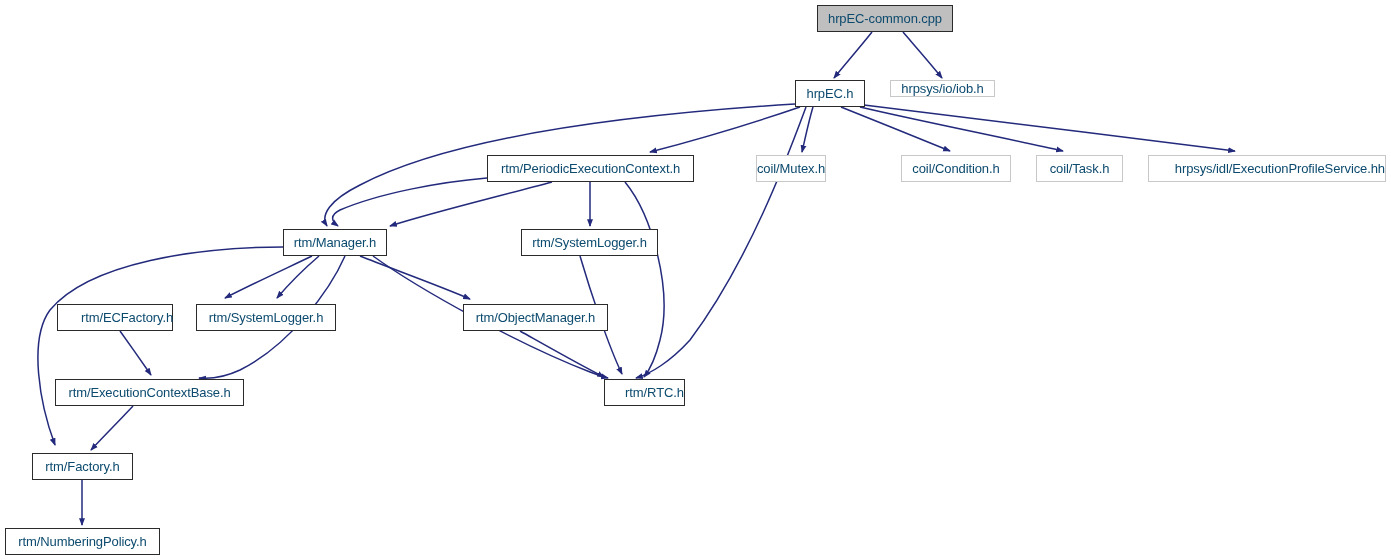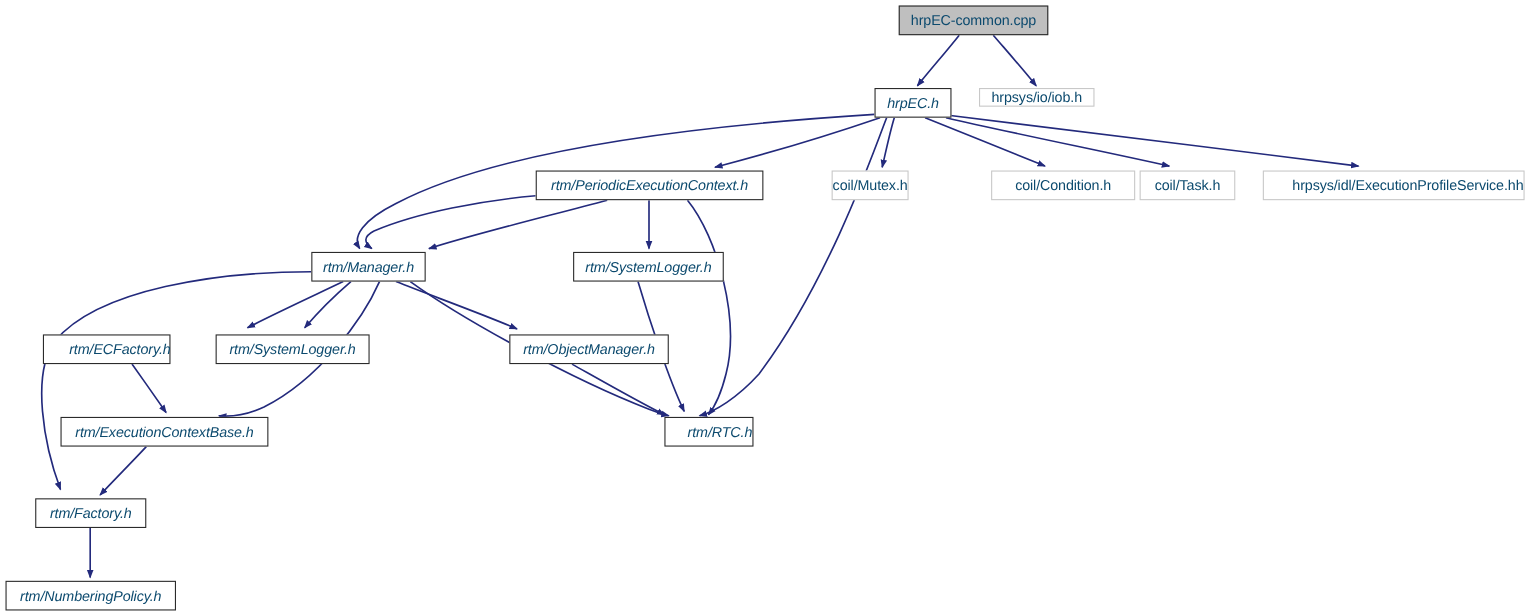--- a/index.html
+++ b/index.html
@@ -38,21 +38,20 @@
   }
   .node-box.leaf {
     border: 1px solid #c8c8c8;
   }
   .node-box.root {
     background: #bfbfbf;
     border: 1.6px solid #2b2b2b;
   }
   .node-box.expanded {
     border: 1.6px solid #2b2b2b;
-    font-style: italic;
   }
   .node-label {
     pointer-events: none;
   }
 </style>
 </head>
 <body>
 
 <div id="graph-root">
 
@@ -99,36 +98,36 @@
       </div>
       <div class="node-box leaf" style="left: 890px; top: 80px; width: 105px; height: 17px;">
         <span class="node-label">hrpsys/io/iob.h</span>
       </div>
       <div class="node-box expanded" style="left: 487px; top: 155px; width: 207px; height: 27px;">
         <span class="node-label">rtm/PeriodicExecutionContext.h</span>
       </div>
       <div class="node-box leaf" style="left: 756px; top: 155px; width: 70px; height: 27px; text-align: center;">
         <span class="node-label">coil/Mutex.h</span>
       </div>
-      <div class="node-box leaf" style="left: 901px; top: 155px; width: 131px; height: 27px; justify-content: center;">
+      <div class="node-box leaf" style="left: 901px; top: 155px; width: 110px; height: 27px; justify-content: center;">
         <span class="node-label">coil/Condition.h</span>
       </div>
       <div class="node-box leaf" style="left: 1036px; top: 155px; width: 87px; height: 27px;">
         <span class="node-label">coil/Task.h</span>
       </div>
       <div class="node-box leaf" style="left: 1148px; top: 155px; width: 238px; height: 27px; justify-content: flex-end;">
         <span class="node-label">hrpsys/idl/ExecutionProfileService.hh</span>
       </div>
       <div class="node-box expanded" style="left: 283px; top: 229px; width: 104px; height: 27px;">
         <span class="node-label">rtm/Manager.h</span>
       </div>
       <div class="node-box expanded" style="left: 521px; top: 229px; width: 137px; height: 27px;">
         <span class="node-label">rtm/SystemLogger.h</span>
       </div>
-      <div class="node-box expanded" style="left: 39px; top: 304px; width: 116px; height: 27px; padding-left: 24px;">
+      <div class="node-box expanded" style="left: 57px; top: 304px; width: 116px; height: 27px; padding-left: 24px;">
         <span class="node-label">rtm/ECFactory.h</span>
       </div>
       <div class="node-box expanded" style="left: 196px; top: 304px; width: 140px; height: 27px;">
         <span class="node-label">rtm/SystemLogger.h</span>
       </div>
       <div class="node-box expanded" style="left: 463px; top: 304px; width: 145px; height: 27px;">
         <span class="node-label">rtm/ObjectManager.h</span>
       </div>
       <div class="node-box expanded" style="left: 55px; top: 379px; width: 189px; height: 27px;">
         <span class="node-label">rtm/ExecutionContextBase.h</span>

